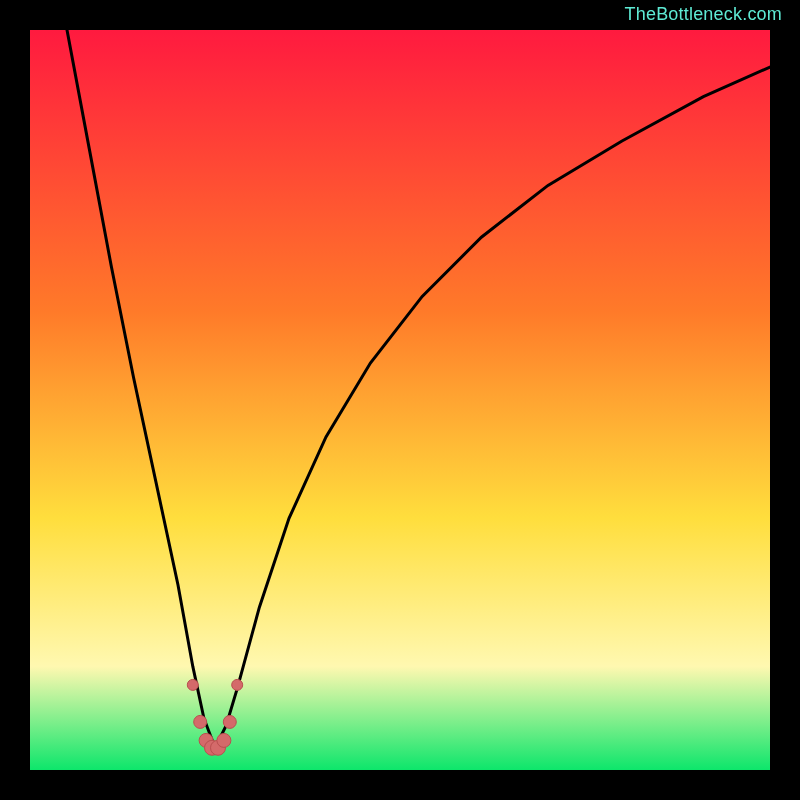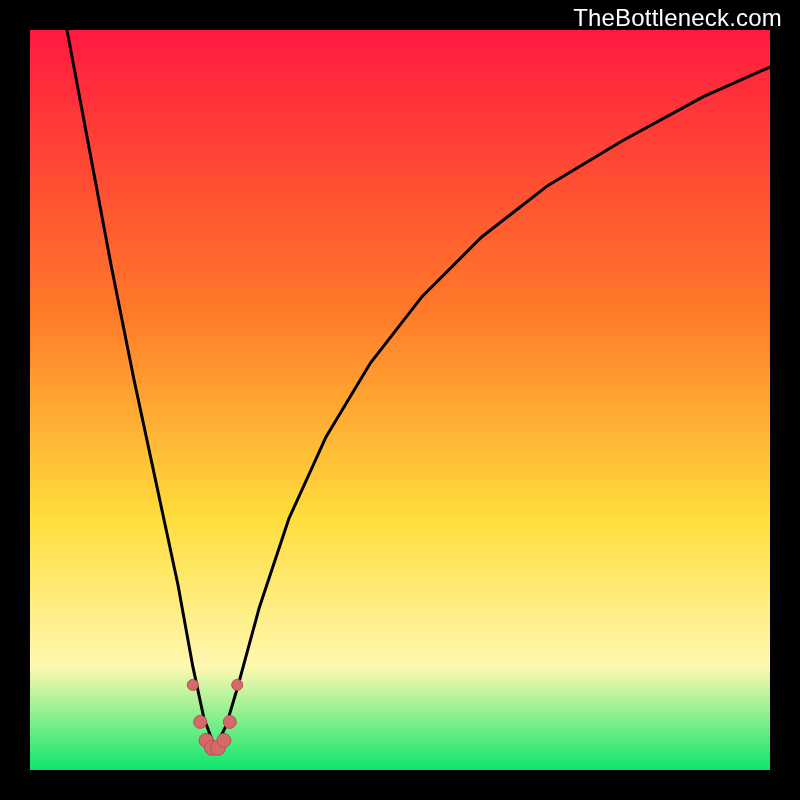--- a/index.html
+++ b/index.html
@@ -24,22 +24,22 @@
     top: 30px;
     width: 740px;
     height: 740px;
     overflow: hidden;
   }
   .watermark {
     position: absolute;
     top: 4px;
     right: 18px;
     font-family: Arial, Helvetica, sans-serif;
-    font-size: 24px;
-    color: #ffffff;
+    font-size: 18px;
+    color: #5eead4;
     font-weight: 500;
     letter-spacing: 0.2px;
   }
   svg { display: block; }
 </style>
 </head>
 <body>
 
 <div class="frame">
   <div class="watermark">TheBottleneck.com</div>

